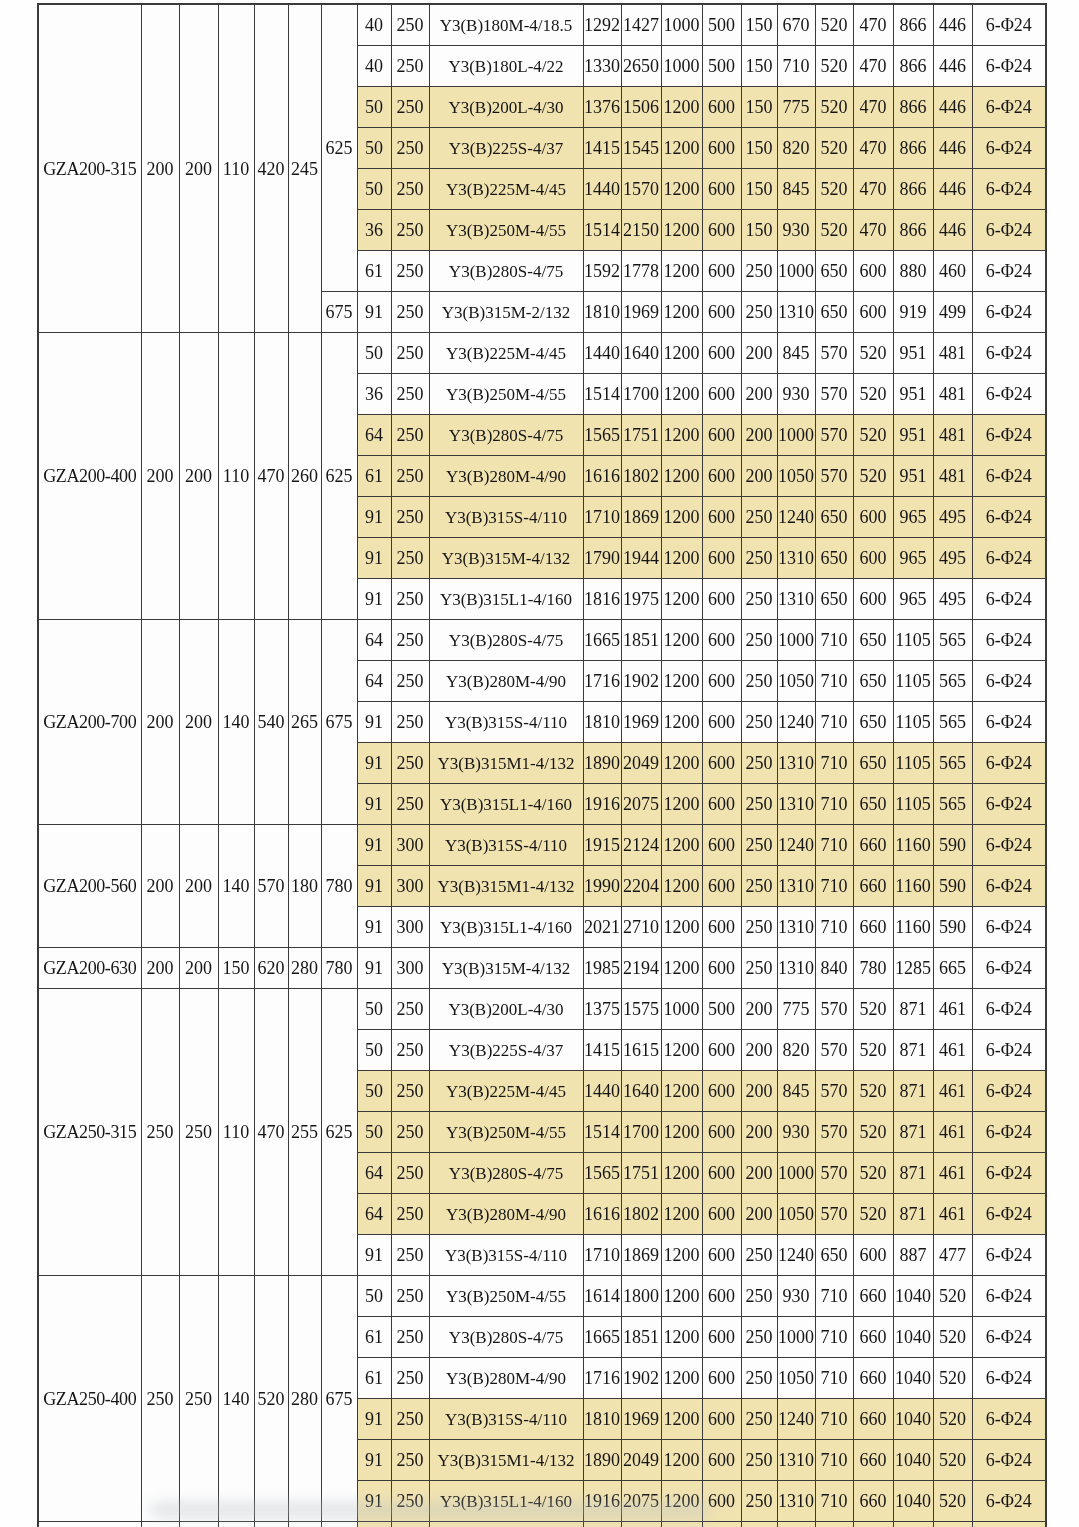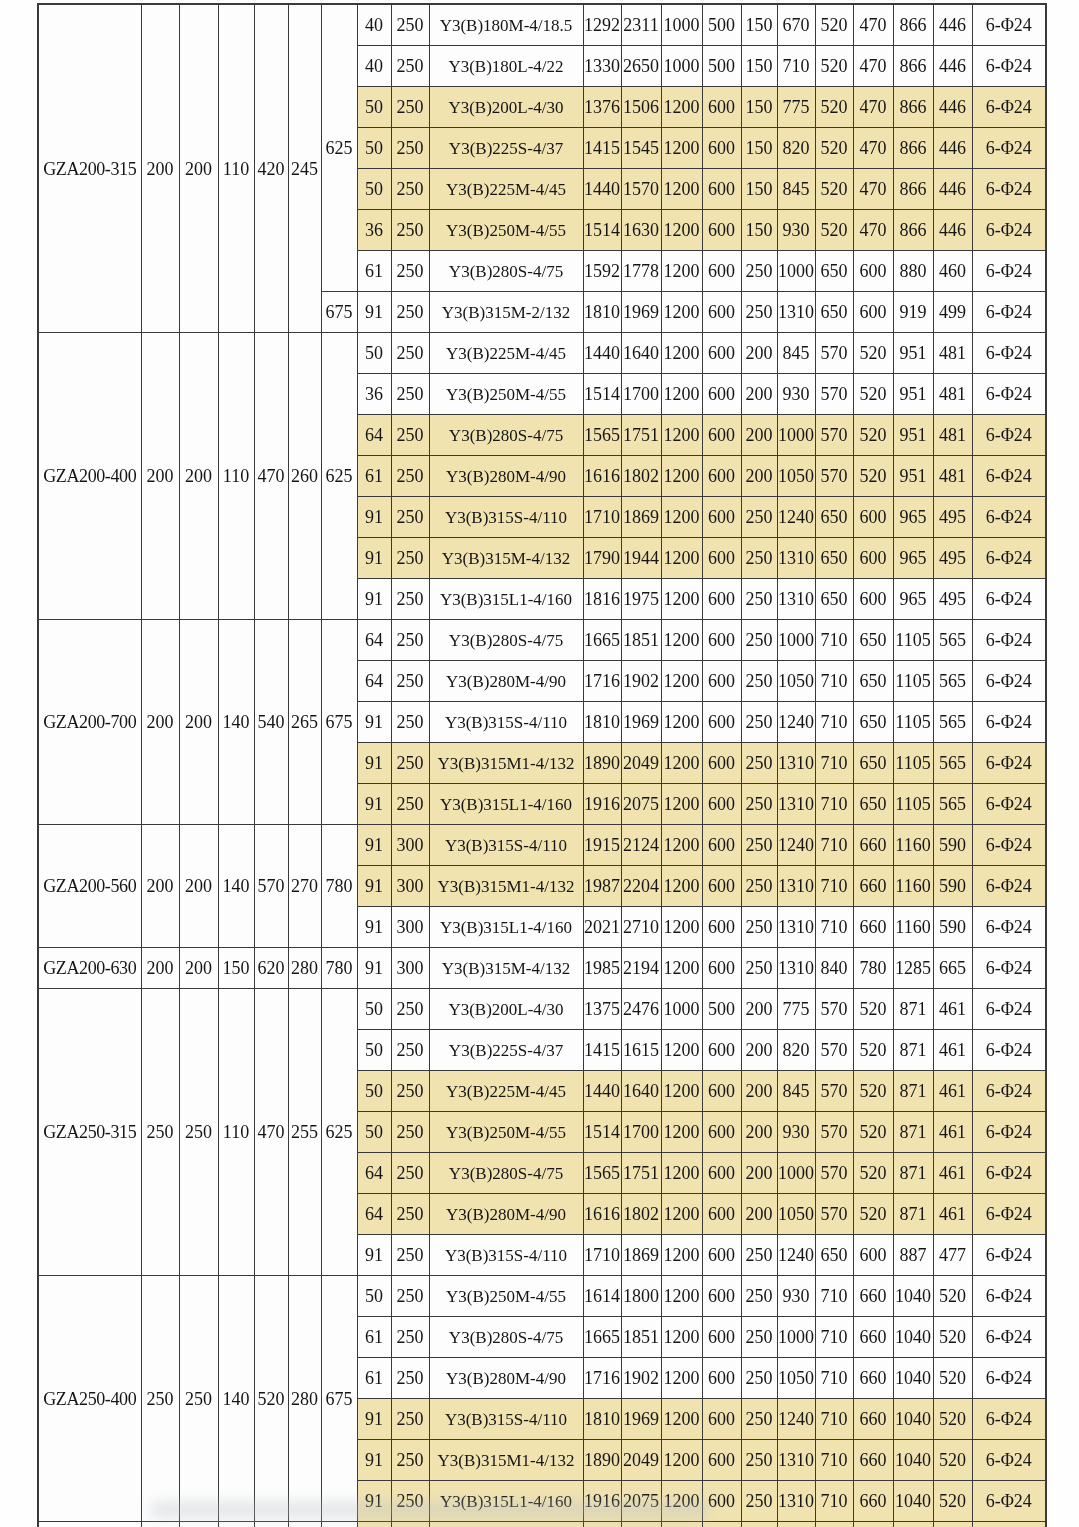--- a/index.html
+++ b/index.html
@@ -74,21 +74,21 @@
         <td rowspan="8">200</td>
         <td rowspan="8">200</td>
         <td rowspan="8">110</td>
         <td rowspan="8">420</td>
         <td rowspan="8">245</td>
         <td rowspan="7">625</td>
         <td>40</td>
         <td>250</td>
         <td class="motor">Y3(B)180M-4/18.5</td>
         <td>1292</td>
-        <td>2311</td>
+        <td>1427</td>
         <td>1000</td>
         <td>500</td>
         <td>150</td>
         <td>670</td>
         <td>520</td>
         <td>470</td>
         <td>866</td>
         <td>446</td>
         <td>6-Φ24</td>
       </tr>
@@ -154,21 +154,21 @@
         <td class="hl">470</td>
         <td class="hl">866</td>
         <td class="hl">446</td>
         <td class="hl">6-Φ24</td>
       </tr>
       <tr>
         <td class="hl">36</td>
         <td class="hl">250</td>
         <td class="motor hl">Y3(B)250M-4/55</td>
         <td class="hl">1514</td>
-        <td class="hl">1630</td>
+        <td class="hl">2150</td>
         <td class="hl">1200</td>
         <td class="hl">600</td>
         <td class="hl">150</td>
         <td class="hl">930</td>
         <td class="hl">520</td>
         <td class="hl">470</td>
         <td class="hl">866</td>
         <td class="hl">446</td>
         <td class="hl">6-Φ24</td>
       </tr>
@@ -410,42 +410,42 @@
         <td class="hl">1105</td>
         <td class="hl">565</td>
         <td class="hl">6-Φ24</td>
       </tr>
       <tr>
         <td class="model" rowspan="3">GZA200-560</td>
         <td rowspan="3">200</td>
         <td rowspan="3">200</td>
         <td rowspan="3">140</td>
         <td rowspan="3">570</td>
-        <td rowspan="3">270</td>
+        <td rowspan="3">180</td>
         <td rowspan="3">780</td>
         <td class="hl">91</td>
         <td class="hl">300</td>
         <td class="motor hl">Y3(B)315S-4/110</td>
         <td class="hl">1915</td>
         <td class="hl">2124</td>
         <td class="hl">1200</td>
         <td class="hl">600</td>
         <td class="hl">250</td>
         <td class="hl">1240</td>
         <td class="hl">710</td>
         <td class="hl">660</td>
         <td class="hl">1160</td>
         <td class="hl">590</td>
         <td class="hl">6-Φ24</td>
       </tr>
       <tr>
         <td class="hl">91</td>
         <td class="hl">300</td>
         <td class="motor hl">Y3(B)315M1-4/132</td>
-        <td class="hl">1987</td>
+        <td class="hl">1990</td>
         <td class="hl">2204</td>
         <td class="hl">1200</td>
         <td class="hl">600</td>
         <td class="hl">250</td>
         <td class="hl">1310</td>
         <td class="hl">710</td>
         <td class="hl">660</td>
         <td class="hl">1160</td>
         <td class="hl">590</td>
         <td class="hl">6-Φ24</td>
@@ -494,21 +494,21 @@
         <td rowspan="7">250</td>
         <td rowspan="7">250</td>
         <td rowspan="7">110</td>
         <td rowspan="7">470</td>
         <td rowspan="7">255</td>
         <td rowspan="7">625</td>
         <td>50</td>
         <td>250</td>
         <td class="motor">Y3(B)200L-4/30</td>
         <td>1375</td>
-        <td>2476</td>
+        <td>1575</td>
         <td>1000</td>
         <td>500</td>
         <td>200</td>
         <td>775</td>
         <td>570</td>
         <td>520</td>
         <td>871</td>
         <td>461</td>
         <td>6-Φ24</td>
       </tr>

